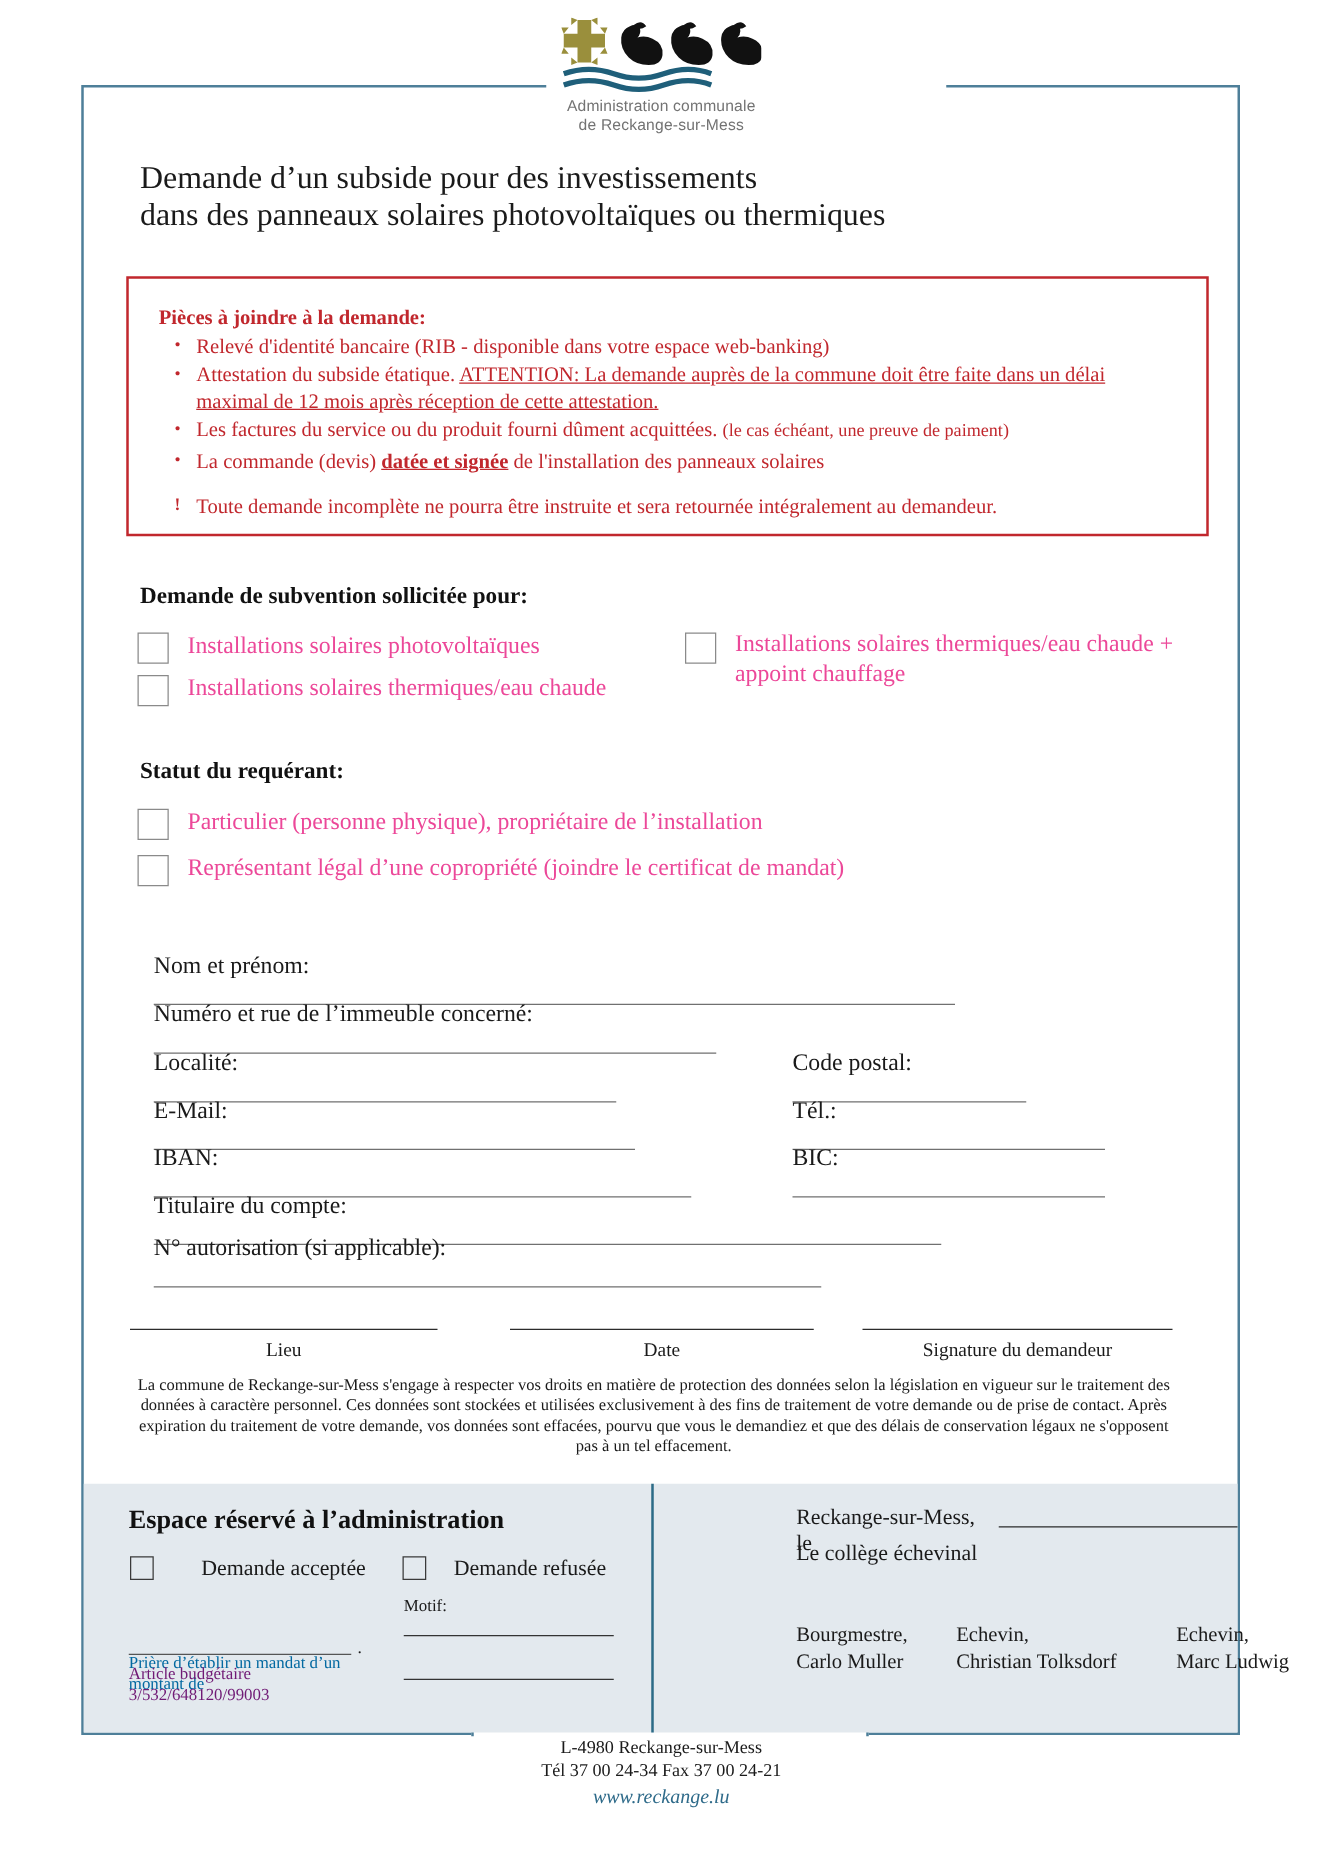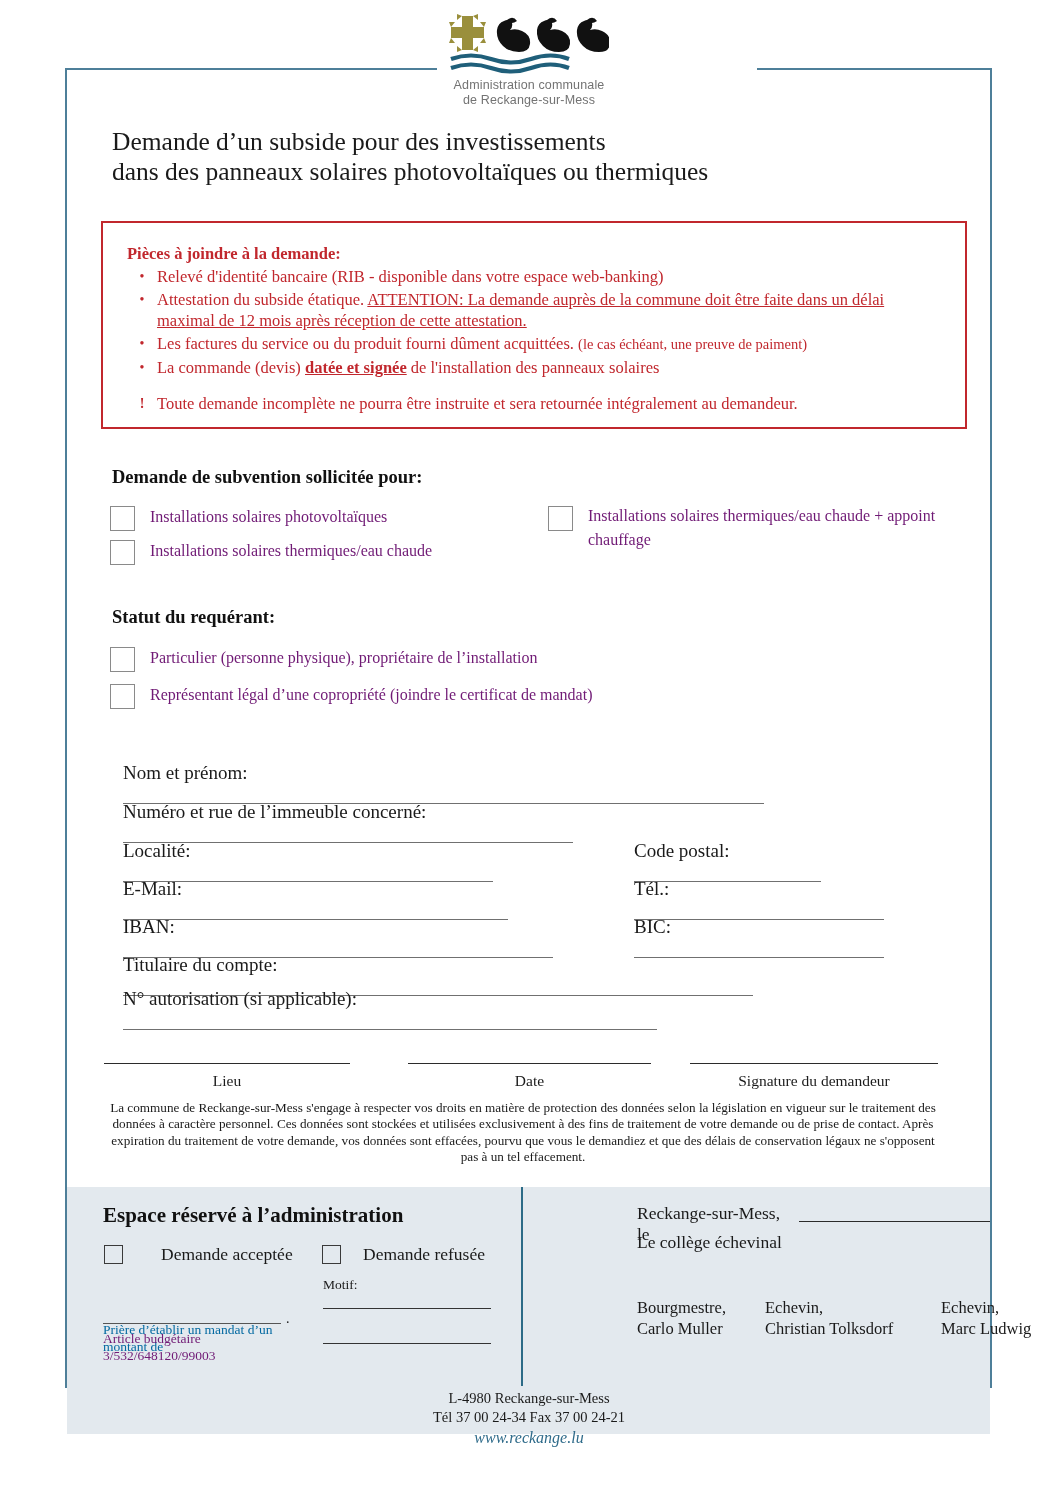--- a/index.html
+++ b/index.html
@@ -149,23 +149,23 @@
     width: 25px;
     height: 25px;
     box-sizing: border-box;
     border: 1.6px solid #8a8a8a;
     background: #ffffff;
     flex: 0 0 25px;
     margin-top: 2px;
   }
   .cb-label {
     margin-left: 15px;
-    font-size: 16px;
+    font-size: 19px;
     line-height: 25px;
-    color: #701a75;
+    color: #ec4899;
   }
   .cb-label.two-line { line-height: 24px; }
 
   #cb-photovoltaique { left: 110px; top: 504px; }
   #cb-thermique     { left: 110px; top: 538px; }
   #cb-thermique-appoint { left: 548px; top: 504px; width: 420px; }
   #cb-particulier   { left: 110px; top: 645px; }
   #cb-representant  { left: 110px; top: 682px; }
 
   
@@ -237,21 +237,21 @@
     text-align: center;
     color: #1a1a1a;
   }
 
   
   #admin-area {
     position: absolute;
     left: 67px;
     top: 1187px;
     width: 923px;
-    height: 247px;
+    height: 199px;
     background: #e3e9ee;
   }
   #admin-divider {
     position: absolute;
     left: 454px;
     top: 0;
     width: 2px;
     height: 199px;
     background: #2c6b87;
   }

